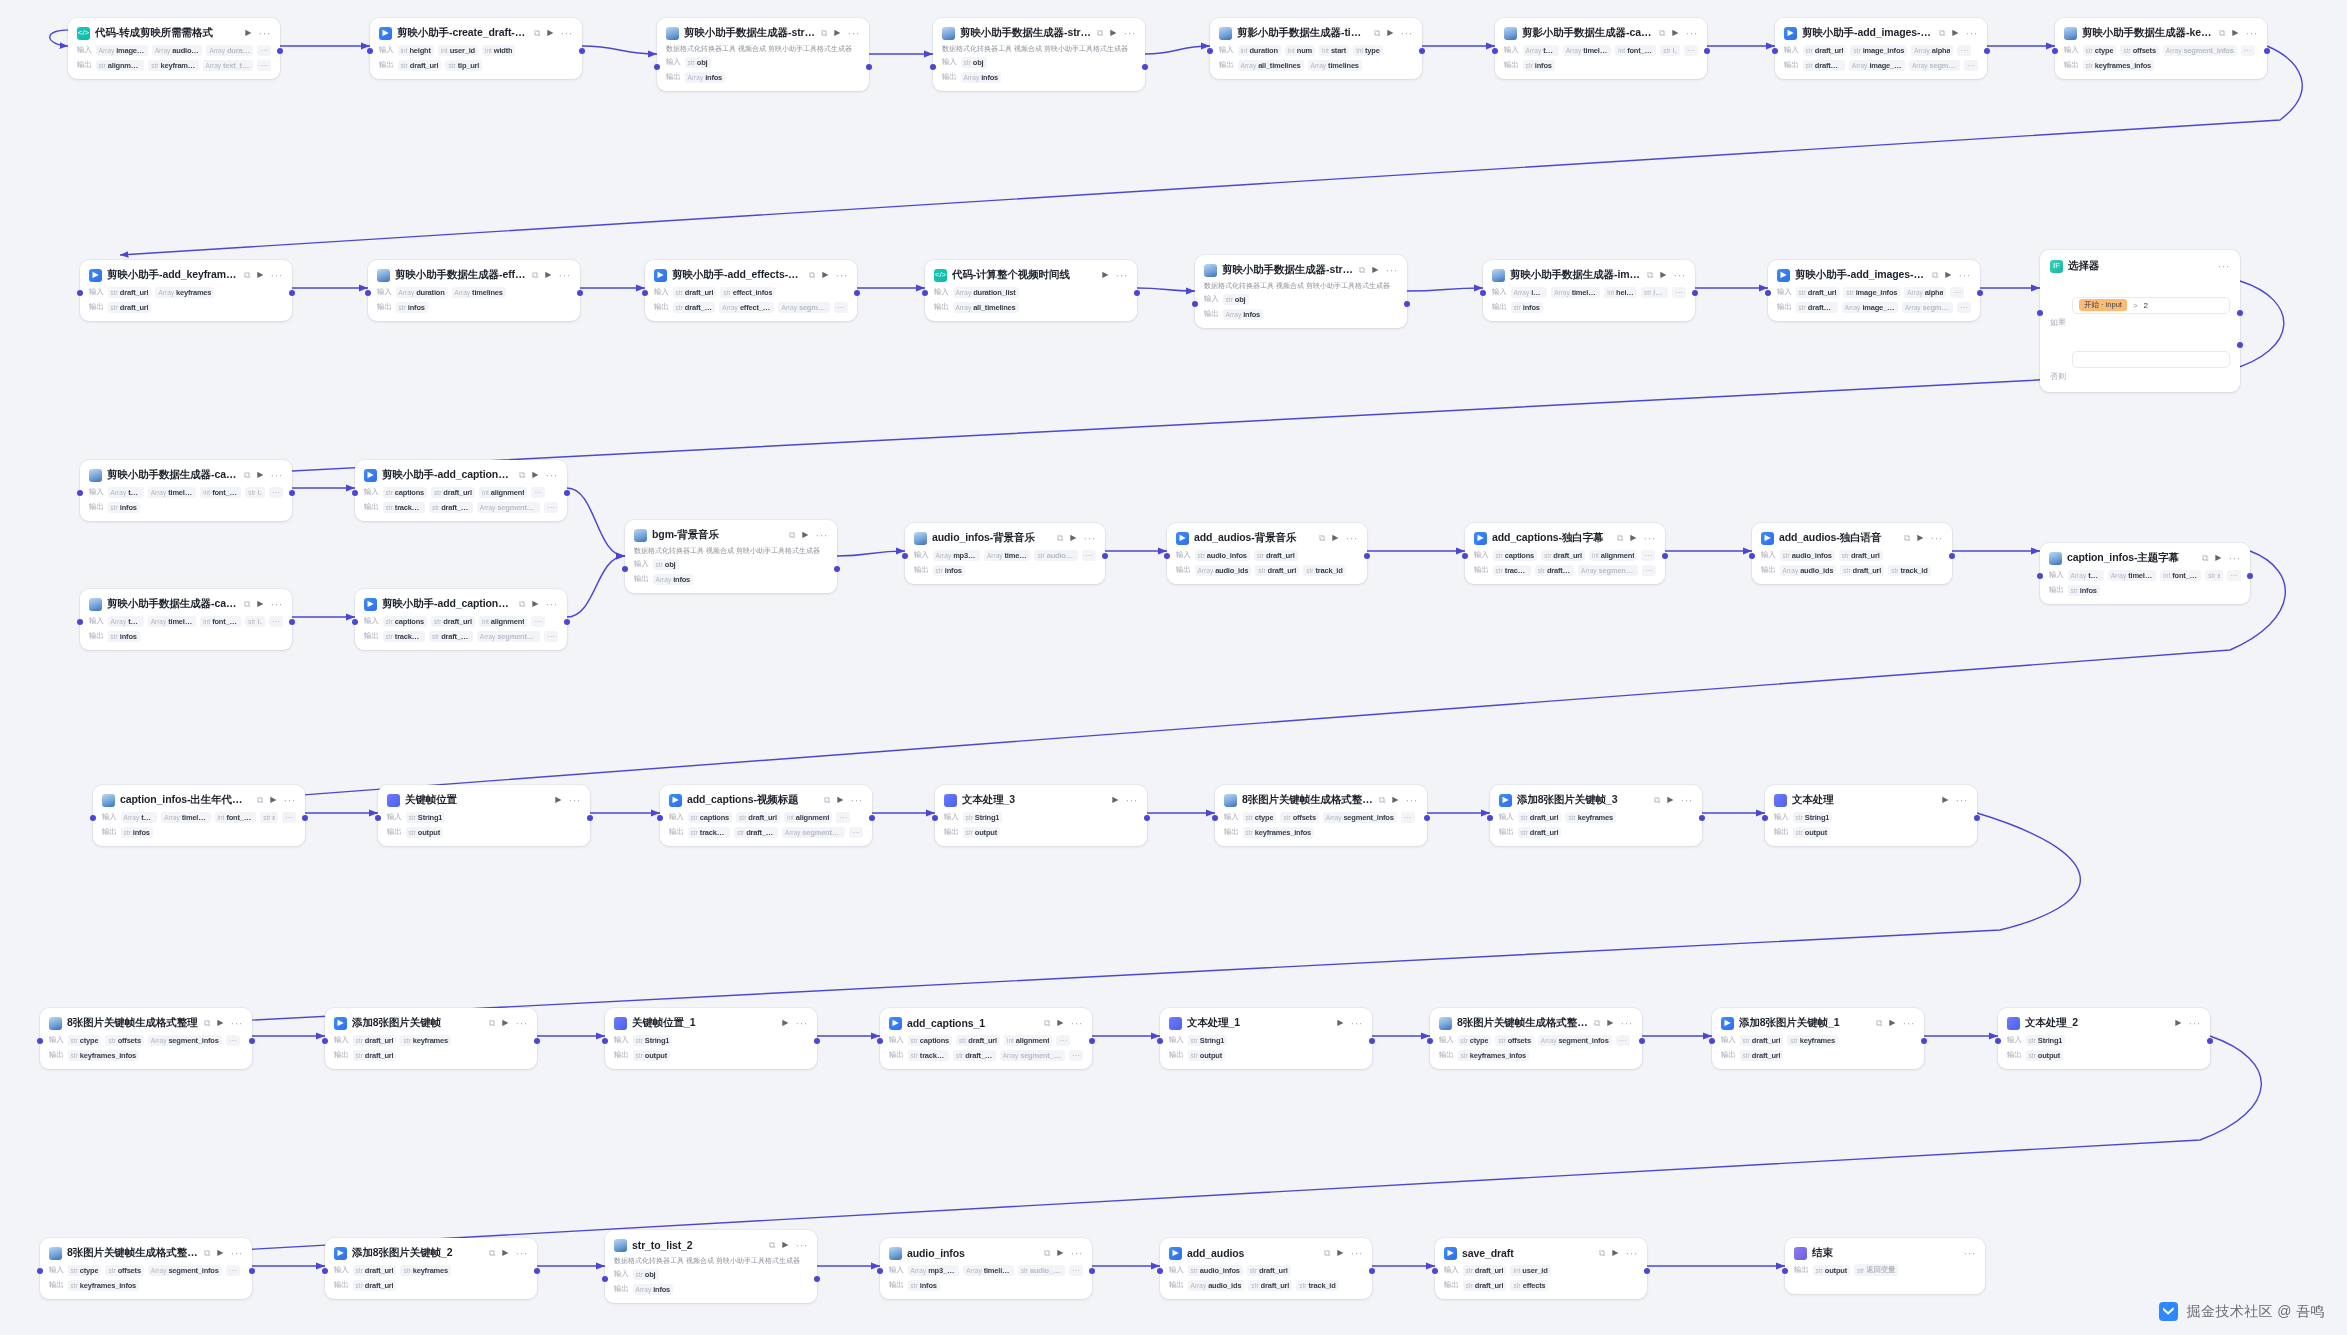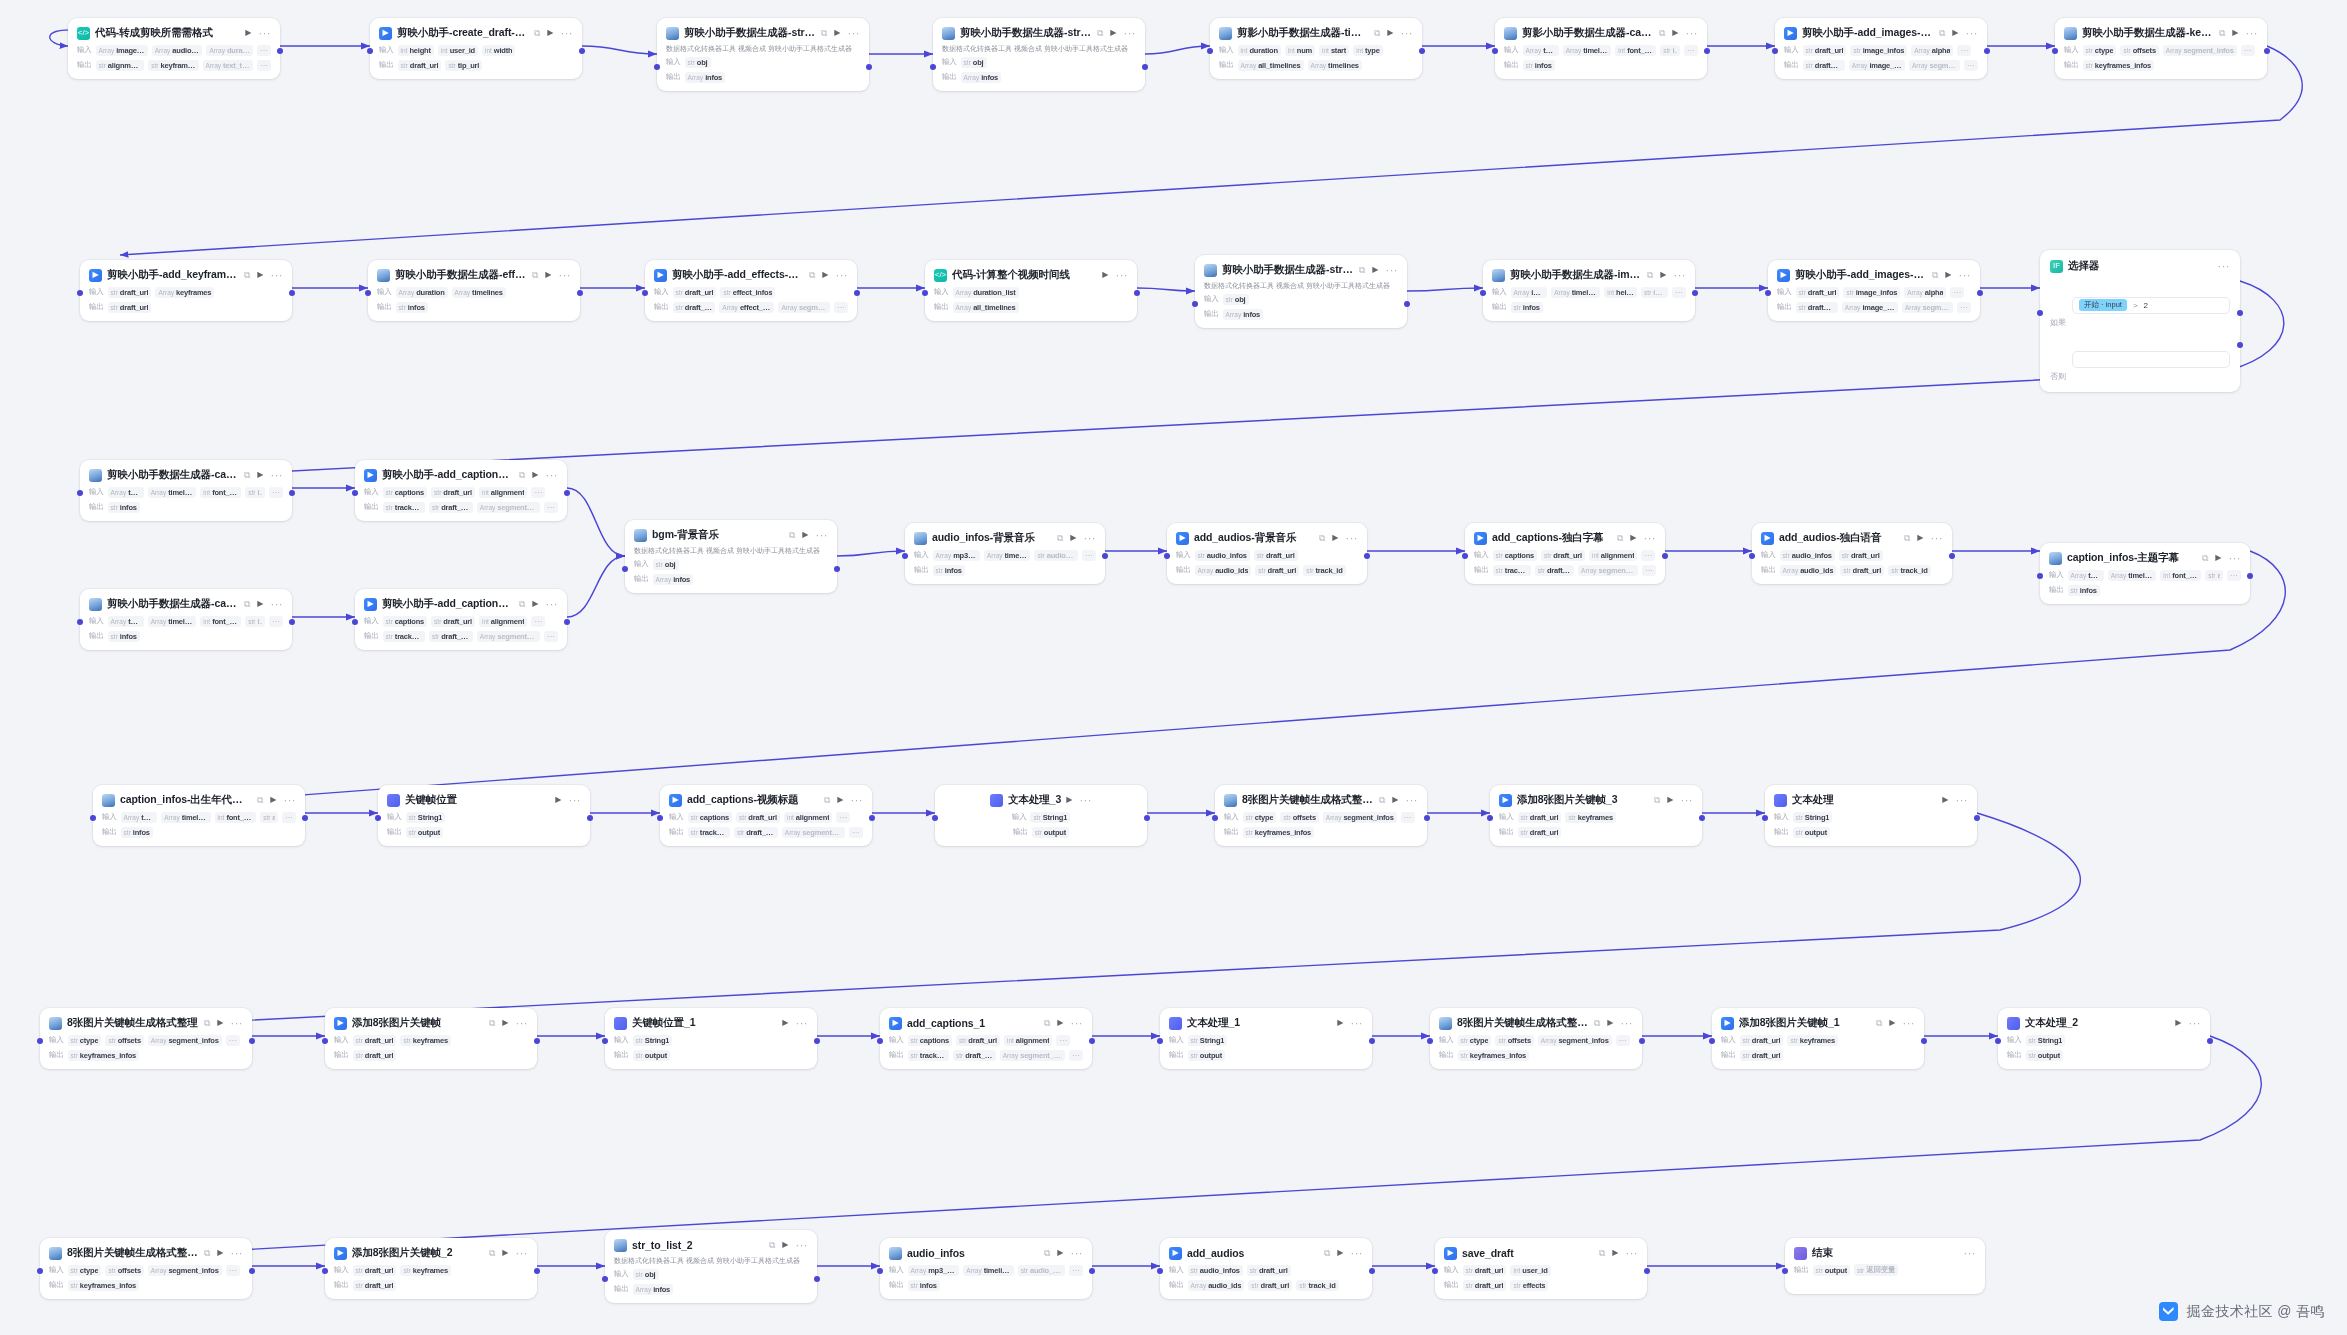--- a/index.html
+++ b/index.html
@@ -144,21 +144,21 @@
     border: 1px solid #e7e9ef;
     border-radius: 5px;
     background: #fff;
     height: 17px;
     display: flex; align-items: center; gap: 6px;
     padding: 0 6px;
     font-size: 8px;
     color: #3a3f4a;
   }
   .sel-var {
-    background: #7dd3fc; border-radius: 3px; padding: 1px 5px;
+    background: #fdba74; border-radius: 3px; padding: 1px 5px;
     font-size: 7.5px; color: #3a3f4a;
   }
   .sel-op { color: #8b9099; font-size: 8px; }
   .sel-val { color: #3a3f4a; font-size: 8px; }
   
   .watermark {
     position: absolute;
     right: 22px; bottom: 14px;
     display: flex; align-items: center; gap: 9px;
     z-index: 6;
@@ -1284,21 +1284,21 @@
           </span>
           <span class="chip dim">
             <span class="ty">Array</span>
             <span class="nm">segment_id</span>
           </span>
           <span class="more-dots">···</span>
         </div>
         <span class="port in" style="top: 30px;"></span>
         <span class="port out" style="top: 30px;"></span>
       </div>
-      <div class="node" id="n29" style="left: 935px; top: 785px; width: 212px; min-height: 56px; align-items: center;">
+      <div class="node" id="n29" style="left: 935px; top: 785px; width: 212px; min-height: 56px;">
         <div class="node-head">
           <span class="node-ico ico-txt"></span>
           <span class="node-title">文本处理_3</span>
           <span class="head-icons">
             <span class="hi hi-play">▶</span>
             <span class="hi hi-dots">···</span>
           </span>
         </div>
         <div class="io-row">
           <span class="io-label">输入</span>

